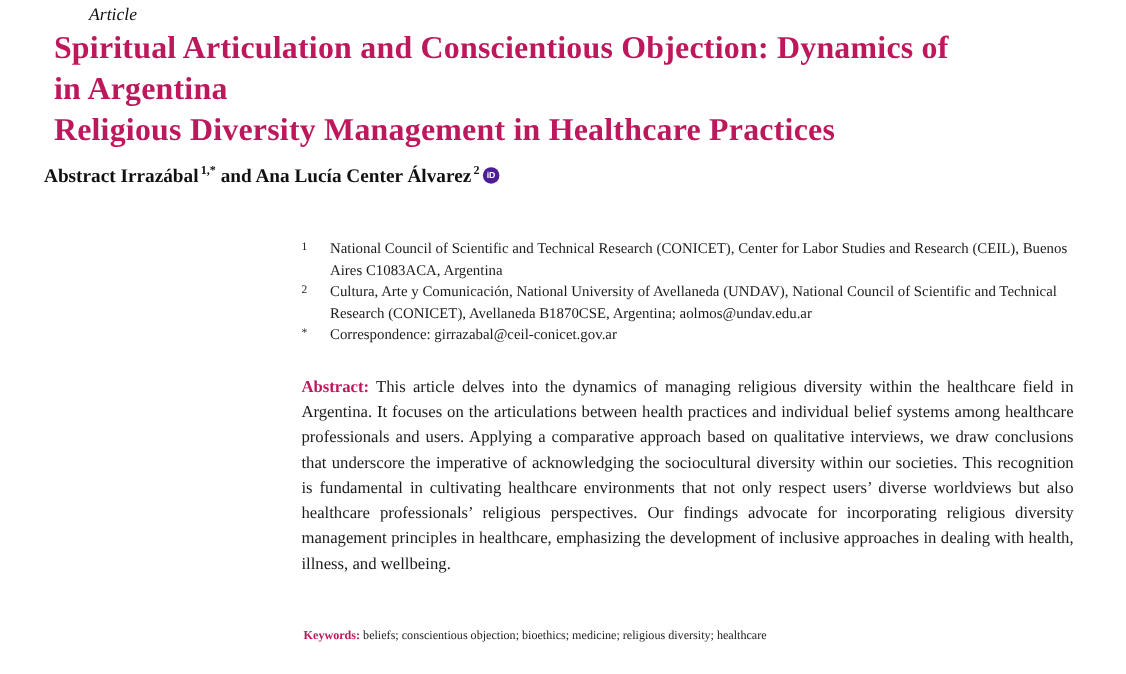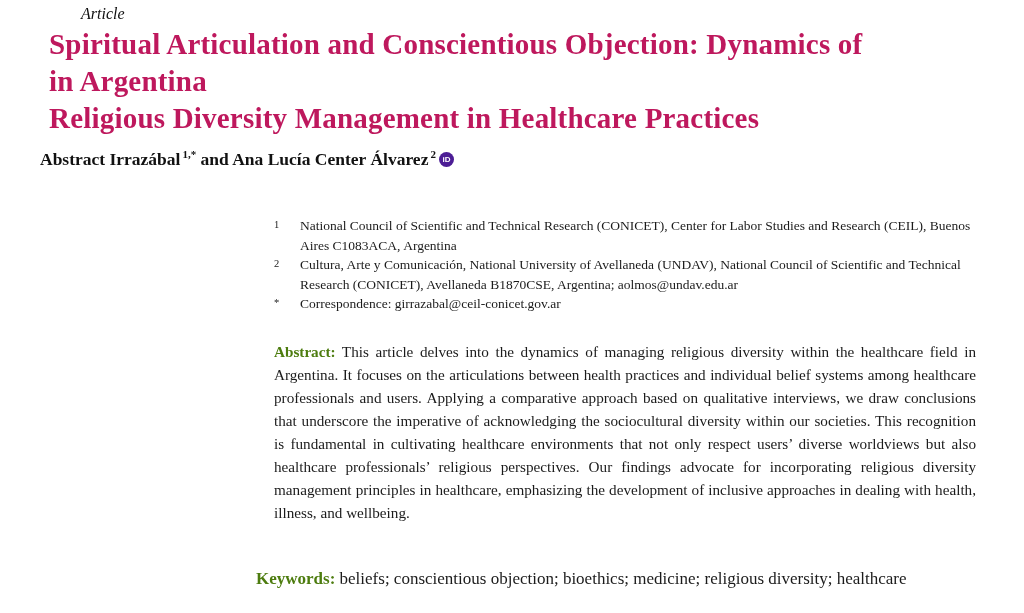--- a/index.html
+++ b/index.html
@@ -94,30 +94,30 @@
     left: 274px;
     top: 340px;
     width: 702px;
     font-size: 15.2px;
     line-height: 23px;
     text-align: justify;
     color: #1b1b1b;
   }
   .keywords-block {
     position: absolute;
-    left: 256px;
+    left: 276px;
     top: 567px;
     width: 702px;
-    font-size: 17px;
+    font-size: 11px;
     line-height: 23px;
     color: #1b1b1b;
   }
   .runin-label {
     font-weight: 700;
-    color: #4d7c0f;
+    color: #be185d;
   }
 </style>
 </head>
 <body>
 
 <div class="page">
 
   <div class="article-type">Article</div>
 
   <h1 class="paper-title" style="margin:0;">

